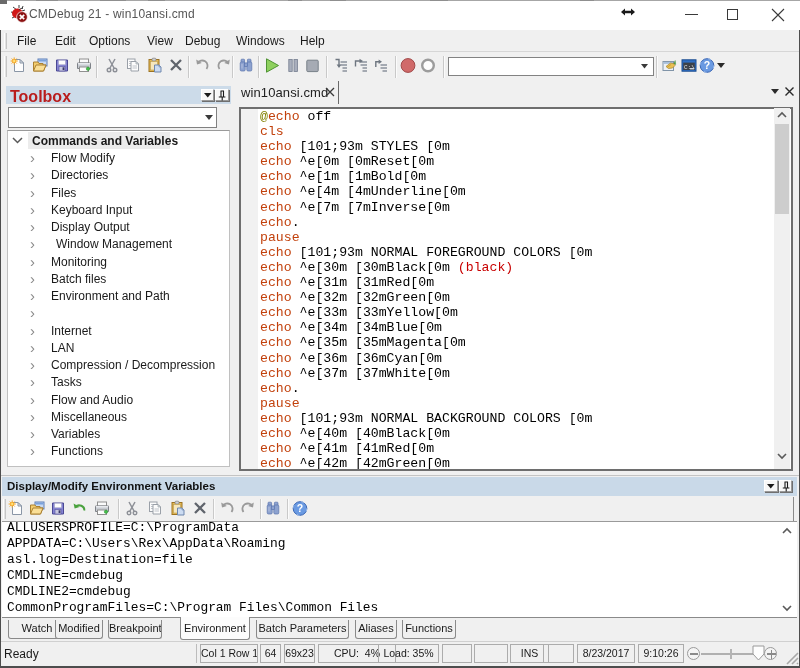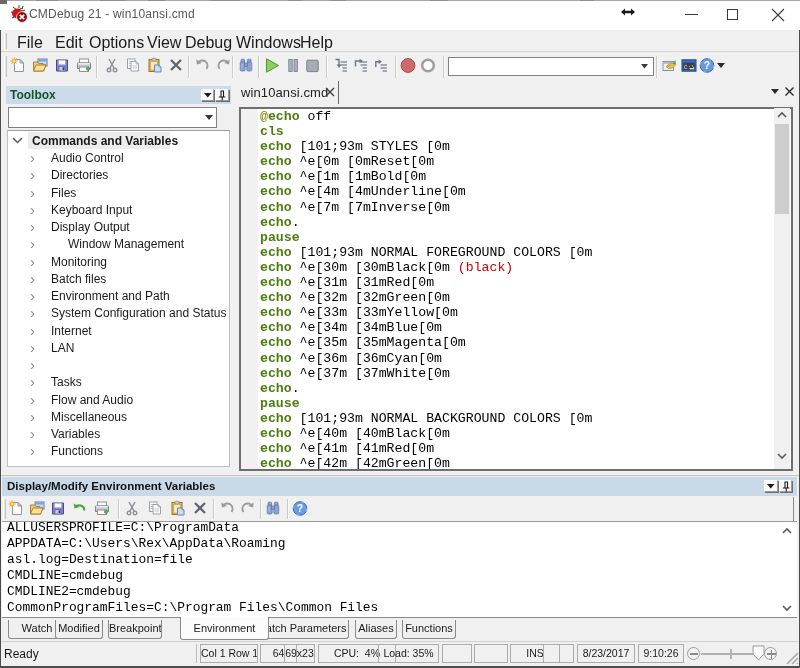--- a/index.html
+++ b/index.html
@@ -5,38 +5,38 @@
 html,body{width:800px;height:668px;overflow:hidden}
 body{font-family:"Liberation Sans",sans-serif;background:#f0f0f0;position:relative}
 .abs{position:absolute}
 svg.abs{z-index:3}
 .tsep{z-index:3}
 .grip{z-index:3}
 
 #titlebar{left:0;top:0;width:800px;height:30px;background:#fff}
 #title{left:29px;top:7px;font-size:12px;color:#565656;letter-spacing:.2px}
 #menubar{left:0;top:30px;width:800px;height:22px;background:#f0f0f0;border-bottom:1px solid #d6d6d6}
-.menuitem{position:absolute;top:34px;font-size:16px;color:#1a1a1a}
+.menuitem{position:absolute;top:34px;font-size:12px;color:#1a1a1a}
 #toolbar{left:0;top:53px;width:800px;height:28px;background:#f0f0f0}
 .grip{position:absolute;width:3px;border-left:1px solid #fdfdfd;border-right:1px solid #c6c6c6;background:#e3e3e3}
 .tsep{position:absolute;width:2px;border-left:1px solid #c9c9c9;border-right:1px solid #fbfbfb}
 
 #tbhead{left:6px;top:85.5px;width:225px;height:18px;background:#ccdbe9}
-#tbhead b{position:absolute;left:4px;top:2px;font-size:12px;color:#14532d}
+#tbhead b{position:absolute;left:4px;top:2px;font-size:16px;color:#b91c1c}
 .hbtn{position:absolute;width:13.5px;height:12.5px;background:#f7f7f7;border:1px solid #fff;border-right-color:#9a9a9a;border-bottom-color:#9a9a9a;box-shadow:1px 1px 0 #6f6f6f}
 #tbcombo{left:8px;top:107px;width:209px;height:21px;background:#fff;border:1px solid #818181}
 #tbtree{left:7px;top:130px;width:223px;height:337px;background:#fff;border:1px solid #c0c0c0;border-top-color:#9a9a9a}
 .trow{position:absolute;left:0;font-size:12px;color:#1a1a1a;white-space:nowrap}
 .chev{position:absolute;color:#8a8a8a;font-size:15px;line-height:13px;font-family:"Liberation Sans",sans-serif}
 
 #edtab{left:241px;top:85px;font-size:13px;color:#222;letter-spacing:.1px}
 #edbox{left:239px;top:107px;width:554px;height:364px;background:#fff;border:2px solid #6e6e6e;overflow:hidden}
 #gutter{left:0;top:0;width:17px;height:360px;background:#f1f1f1}
 #code{position:absolute;left:19px;top:0px;font-family:"Liberation Mono",monospace;font-size:13.2px;line-height:15.1px;color:#000;white-space:pre}
-#code .k{color:#4d7c0f;font-weight:bold}
+#code .k{color:#c2410c;font-weight:normal}
 #code .a{color:#808000}
 #code .r{color:#c80000}
 .sbar{position:absolute;background:#f0f0f0}
 .sthumb{position:absolute;background:#cdcdcd}
 
 #bphead{left:2px;top:477px;width:795px;height:19px;background:#c9d9e8}
 #bphead b{position:absolute;left:5px;top:3px;font-size:11.5px;color:#111}
 #btoolbar{left:2px;top:497px;width:792px;height:25px;background:#f0f0f0;border-right:1px solid #8a8a8a;border-bottom:1px solid #8a8a8a}
 #envbox{left:2px;top:521px;width:795px;height:97px;background:#fff;border-top:1px solid #9a9a9a;border-bottom:1px solid #8a8a8a;overflow:hidden}
 #envtext{position:absolute;left:5px;top:-2.5px;font-family:"Liberation Mono",monospace;font-size:12.9px;line-height:16px;color:#000;white-space:pre}
@@ -333,44 +333,44 @@
 <div class="hbtn" style="left:200.5px;top:88.5px"></div>
 <div class="hbtn" style="left:215px;top:88.5px"></div>
 <div class="abs" id="tbcombo"></div>
 <div class="abs" id="tbtree">
 <div class="abs" style="left:20px;top:1px;width:142px;height:17px;background:#ececec"></div>
 <svg class="abs" style="left:4px;top:6px;z-index:4" width="11" height="7">
       <path d="M1 1 L5.5 5.5 L10 1" stroke="#5a5a5a" stroke-width="1.5" fill="none"></path>
     </svg>
     <span class="trow" style="left:24px;top:3px;font-weight:bold">Commands and Variables</span>
 <span class="chev" style="left:22px;top:20px">›</span>
-    <span class="trow" style="left:43px;top:20px">Audio Control</span>
+    <span class="trow" style="left:43px;top:20px">Flow Modify</span>
 <span class="chev" style="left:22px;top:37px">›</span>
     <span class="trow" style="left:43px;top:37px">Directories</span>
 <span class="chev" style="left:22px;top:55px">›</span>
     <span class="trow" style="left:43px;top:55px">Files</span>
 <span class="chev" style="left:22px;top:72px">›</span>
     <span class="trow" style="left:43px;top:72px">Keyboard Input</span>
 <span class="chev" style="left:22px;top:89px">›</span>
     <span class="trow" style="left:43px;top:89px">Display Output</span>
 <span class="chev" style="left:22px;top:106px">›</span>
-    <span class="trow" style="left:60px;top:106px">Window Management</span>
+    <span class="trow" style="left:48px;top:106px">Window Management</span>
 <span class="chev" style="left:22px;top:124px">›</span>
     <span class="trow" style="left:43px;top:124px">Monitoring</span>
 <span class="chev" style="left:22px;top:141px">›</span>
     <span class="trow" style="left:43px;top:141px">Batch files</span>
 <span class="chev" style="left:22px;top:158px">›</span>
     <span class="trow" style="left:43px;top:158px">Environment and Path</span>
 <span class="chev" style="left:22px;top:175px">›</span>
-    <span class="trow" style="left:43px;top:175px">System Configuration and Status</span>
 <span class="chev" style="left:22px;top:193px">›</span>
     <span class="trow" style="left:43px;top:193px">Internet</span>
 <span class="chev" style="left:22px;top:210px">›</span>
     <span class="trow" style="left:43px;top:210px">LAN</span>
 <span class="chev" style="left:22px;top:227px">›</span>
+    <span class="trow" style="left:43px;top:227px">Compression / Decompression</span>
 <span class="chev" style="left:22px;top:244px">›</span>
     <span class="trow" style="left:43px;top:244px">Tasks</span>
 <span class="chev" style="left:22px;top:262px">›</span>
     <span class="trow" style="left:43px;top:262px">Flow and Audio</span>
 <span class="chev" style="left:22px;top:279px">›</span>
     <span class="trow" style="left:43px;top:279px">Miscellaneous</span>
 <span class="chev" style="left:22px;top:296px">›</span>
     <span class="trow" style="left:43px;top:296px">Variables</span>
 <span class="chev" style="left:22px;top:313px">›</span>
     <span class="trow" style="left:43px;top:313px">Functions</span>
@@ -488,36 +488,36 @@
 asl.log=Destination=file
 CMDLINE=cmdebug
 CMDLINE2=cmdebug
 CommonProgramFiles=C:\Program Files\Common Files
 CommonProgramFiles(x86)=C:\Program Files (x86)\Common Files</div>
   </div>
 
 <div class="btab" style="left:8px;width:58px">Watch</div>
 <div class="btab" style="left:55px;width:48px">Modified</div>
 <div class="btab" style="left:108px;width:54px">Breakpoints</div>
-<div class="btab" id="btabactive" style="left:180px;width:89px">Environment</div>
+<div class="btab" id="btabactive" style="left:180px;width:70px">Environment</div>
 <div class="btab" style="left:256px;width:93px">Batch Parameters</div>
 <div class="btab" style="left:355px;width:42px">Aliases</div>
 <div class="btab" style="left:402px;width:54px">Functions</div>
 
 <div class="abs" id="statusbar"></div>
 <span class="abs" style="left:4px;top:647px;font-size:12px;color:#1a1a1a">Ready</span>
 <div class="abs" style="left:196px;top:644px;width:1px;height:19px;background:#bcbcbc"></div>
 <div class="scell" style="left:200px;width:58px">Col 1&nbsp;Row 1</div>
-<div class="scell" style="left:260px;width:37px">64</div>
+<div class="scell" style="left:260px;width:21px">64</div>
 <div class="scell" style="left:284px;width:31px">69x23</div>
 <div class="scell" style="left:318px;width:78px">CPU:&nbsp; 4%</div>
 <div class="scell" style="left:378px;width:61px">Load: 35%</div>
 <div class="scell" style="left:442px;width:30px"></div>
 <div class="scell" style="left:474px;width:34px"></div>
-<div class="scell" style="left:510px;width:50px">INS</div>
+<div class="scell" style="left:510px;width:39px">INS</div>
 <div class="scell" style="left:543px;width:31px"></div>
 <div class="scell" style="left:577px;width:58px">8/23/2017</div>
 <div class="scell" style="left:638px;width:46px">9:10:26</div>
 
 <div class="abs" style="left:687px;top:647px;width:13px;height:13px;border:1px solid #9a9a9a;border-radius:50%;background:#f4f4f4"></div>
 <div class="abs" style="left:690px;top:653px;width:8px;height:1.5px;background:#8a8a8a"></div>
 <div class="abs" style="left:701px;top:653px;width:55px;height:2px;background:#b0b0b0"></div>
 <div class="abs" style="left:730px;top:649px;width:2px;height:10px;background:#b4b4b4"></div>
 <svg class="abs" style="left:752px;top:645px" width="13" height="17">
     <path d="M1 1 H12 V9 L6.5 15 L1 9 Z" fill="#fdfdfd" stroke="#9a9a9a"></path>

